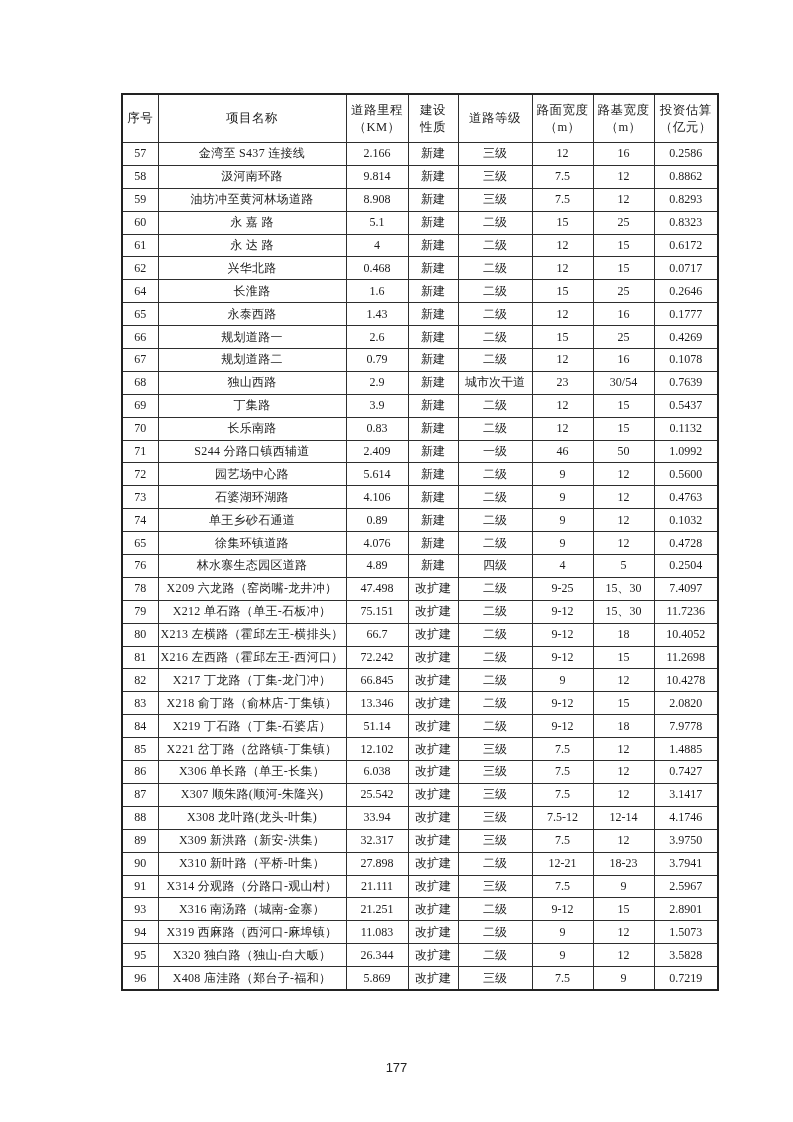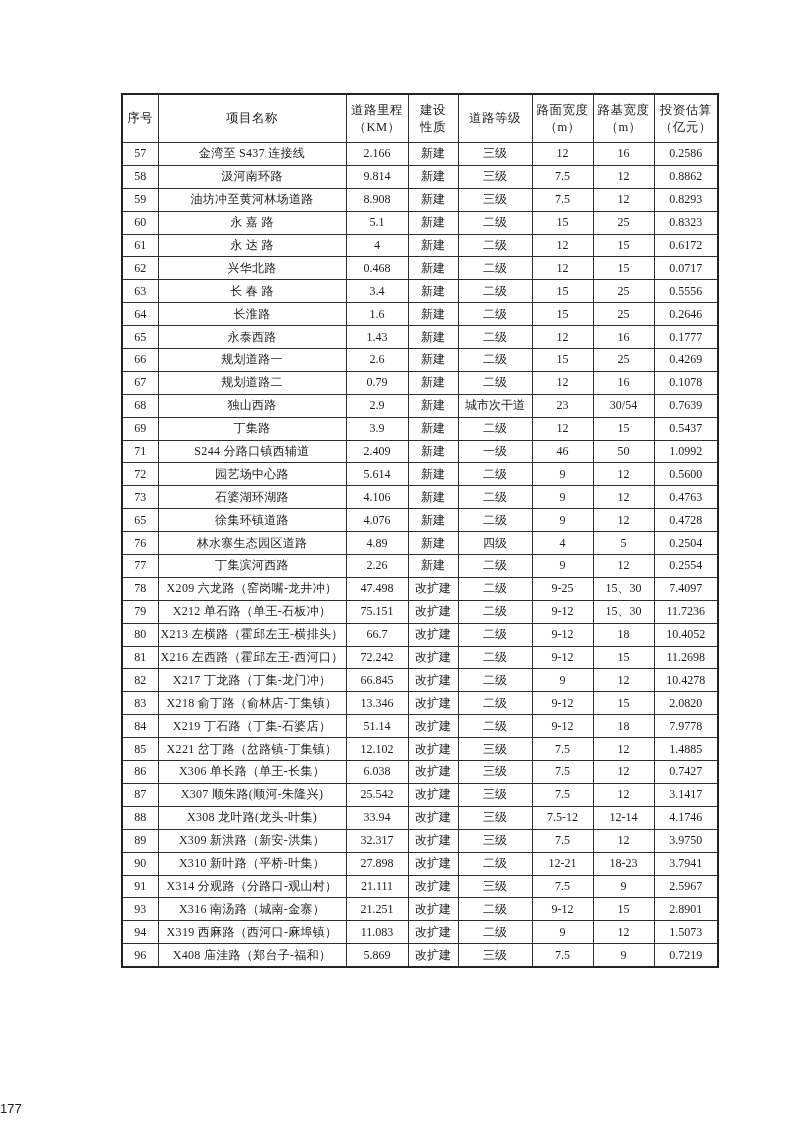--- a/index.html
+++ b/index.html
@@ -47,23 +47,24 @@
   }
   table.road-table tbody td {
     height: 21.9px;
     font-size: 12px;
   }
   table.road-table tbody td.name-col {
     letter-spacing: 0.3px;
   }
   .page-number {
     position: absolute;
-    top: 1101px;
+    top: 1060px;
     left: 0;
     width: 793px;
+    text-align: center;
     font-family: "Liberation Sans", "DejaVu Sans", sans-serif;
     font-size: 13px;
     color: #222222;
   }
 </style>
 </head>
 <body>
 
 <div class="sheet">
 
@@ -166,30 +167,20 @@
           <td>62</td>
           <td class="name-col">兴华北路</td>
           <td>0.468</td>
           <td>新建</td>
           <td>二级</td>
           <td>12</td>
           <td>15</td>
           <td>0.0717</td>
         </tr>
         <tr>
-          <td>63</td>
-          <td class="name-col">长 春 路</td>
-          <td>3.4</td>
-          <td>新建</td>
-          <td>二级</td>
-          <td>15</td>
-          <td>25</td>
-          <td>0.5556</td>
-        </tr>
-        <tr>
           <td>64</td>
           <td class="name-col">长淮路</td>
           <td>1.6</td>
           <td>新建</td>
           <td>二级</td>
           <td>15</td>
           <td>25</td>
           <td>0.2646</td>
         </tr>
         <tr>
@@ -236,20 +227,30 @@
           <td>69</td>
           <td class="name-col">丁集路</td>
           <td>3.9</td>
           <td>新建</td>
           <td>二级</td>
           <td>12</td>
           <td>15</td>
           <td>0.5437</td>
         </tr>
         <tr>
+          <td>70</td>
+          <td class="name-col">长乐南路</td>
+          <td>0.83</td>
+          <td>新建</td>
+          <td>二级</td>
+          <td>12</td>
+          <td>15</td>
+          <td>0.1132</td>
+        </tr>
+        <tr>
           <td>71</td>
           <td class="name-col">S244 分路口镇西辅道</td>
           <td>2.409</td>
           <td>新建</td>
           <td>一级</td>
           <td>46</td>
           <td>50</td>
           <td>1.0992</td>
         </tr>
         <tr>
@@ -266,50 +267,50 @@
           <td>73</td>
           <td class="name-col">石婆湖环湖路</td>
           <td>4.106</td>
           <td>新建</td>
           <td>二级</td>
           <td>9</td>
           <td>12</td>
           <td>0.4763</td>
         </tr>
         <tr>
+          <td>74</td>
+          <td class="name-col">单王乡砂石通道</td>
+          <td>0.89</td>
+          <td>新建</td>
+          <td>二级</td>
+          <td>9</td>
+          <td>12</td>
+          <td>0.1032</td>
+        </tr>
+        <tr>
           <td>65</td>
           <td class="name-col">徐集环镇道路</td>
           <td>4.076</td>
           <td>新建</td>
           <td>二级</td>
           <td>9</td>
           <td>12</td>
           <td>0.4728</td>
         </tr>
         <tr>
           <td>76</td>
           <td class="name-col">林水寨生态园区道路</td>
           <td>4.89</td>
           <td>新建</td>
           <td>四级</td>
           <td>4</td>
           <td>5</td>
           <td>0.2504</td>
         </tr>
         <tr>
-          <td>77</td>
-          <td class="name-col">丁集滨河西路</td>
-          <td>2.26</td>
-          <td>新建</td>
-          <td>二级</td>
-          <td>9</td>
-          <td>12</td>
-          <td>0.2554</td>
-        </tr>
-        <tr>
           <td>78</td>
           <td class="name-col">X209 六龙路（窑岗嘴-龙井冲）</td>
           <td>47.498</td>
           <td>改扩建</td>
           <td>二级</td>
           <td>9-25</td>
           <td>15、30</td>
           <td>7.4097</td>
         </tr>
         <tr>
@@ -454,20 +455,30 @@
         </tr>
         <tr>
           <td>94</td>
           <td class="name-col">X319 西麻路（西河口-麻埠镇）</td>
           <td>11.083</td>
           <td>改扩建</td>
           <td>二级</td>
           <td>9</td>
           <td>12</td>
           <td>1.5073</td>
+        </tr>
+        <tr>
+          <td>95</td>
+          <td class="name-col">X320 独白路（独山-白大畈）</td>
+          <td>26.344</td>
+          <td>改扩建</td>
+          <td>二级</td>
+          <td>9</td>
+          <td>12</td>
+          <td>3.5828</td>
         </tr>
         <tr>
           <td>96</td>
           <td class="name-col">X408 庙洼路（郑台子-福和）</td>
           <td>5.869</td>
           <td>改扩建</td>
           <td>三级</td>
           <td>7.5</td>
           <td>9</td>
           <td>0.7219</td>

